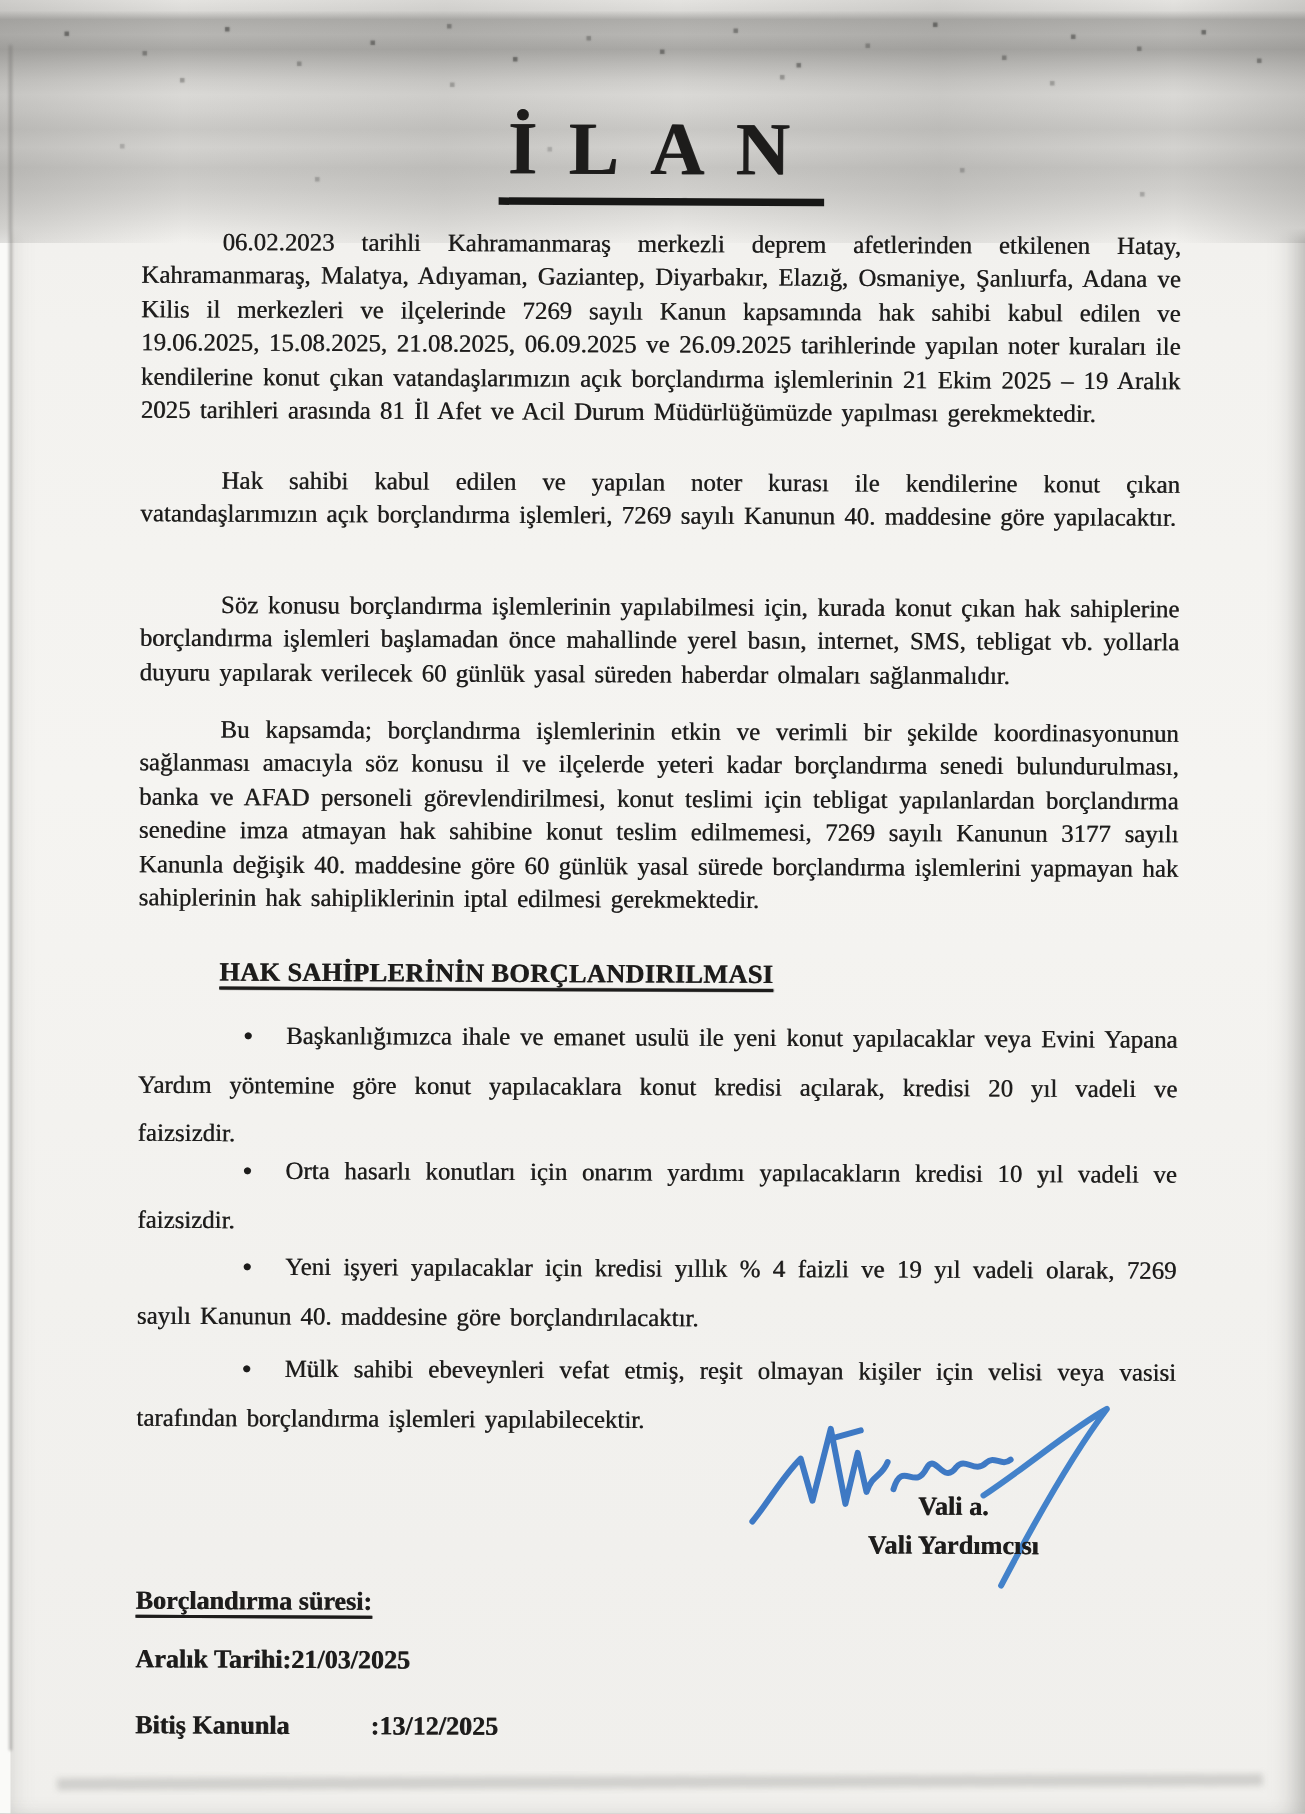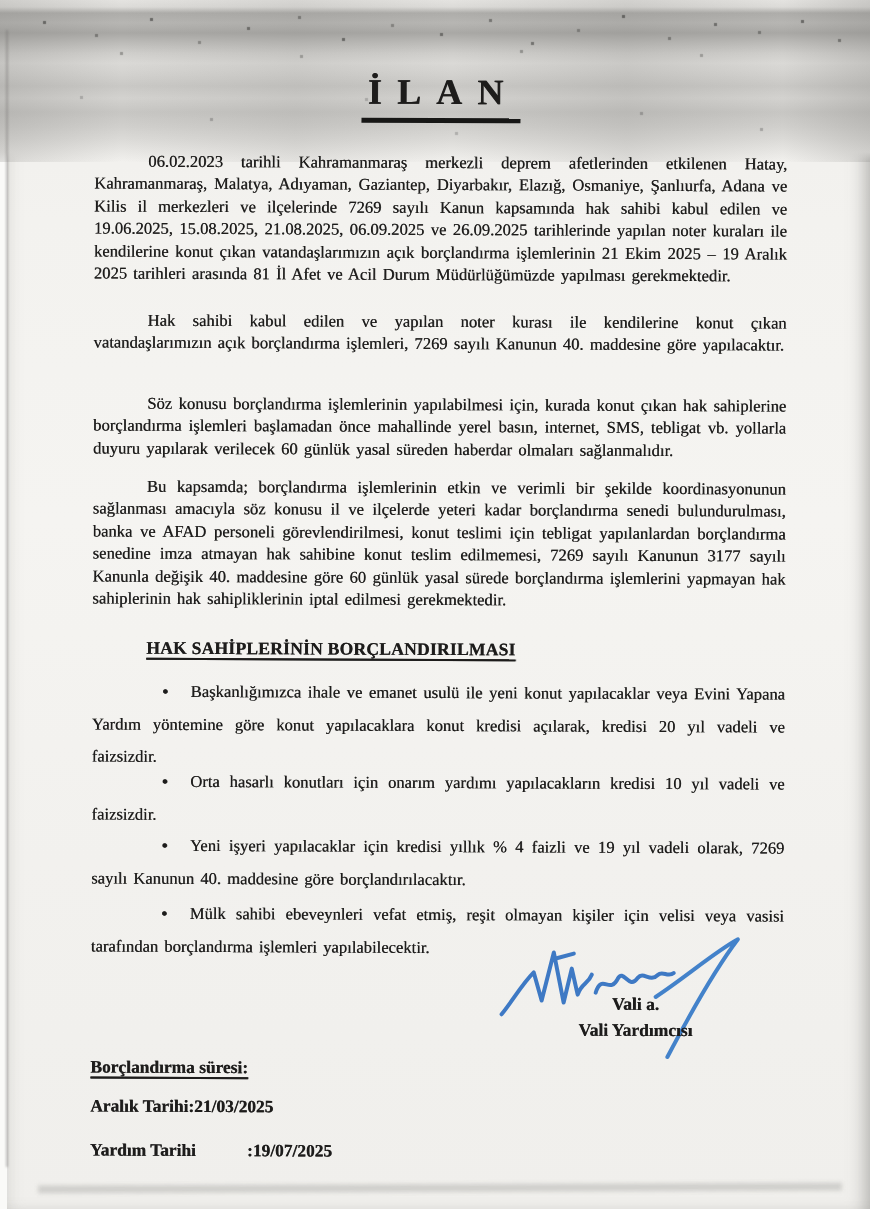--- a/index.html
+++ b/index.html
@@ -33,21 +33,21 @@
       210px 118px 1px 0 rgba(60,60,58,.3), 455px 132px 1px 0 rgba(60,60,58,.25),
       640px 112px 1px 0 rgba(60,60,58,.3), 80px 96px 1px 0 rgba(60,60,58,.25),
       760px 128px 1px 0 rgba(60,60,58,.3), 365px 98px 1px 0 rgba(60,60,58,.25);
   }
   .edge-line{position:absolute;left:6px;top:30px;bottom:42px;width:2px;background:rgba(112,111,108,.45);filter:blur(1px);pointer-events:none;}
   .bottom-streak{position:absolute;left:38px;right:28px;top:1184px;height:8px;background:rgba(140,139,136,.32);filter:blur(2px);transform:rotate(-.2deg);pointer-events:none;}
   .content{position:absolute;inset:0;transform:rotate(.25deg);transform-origin:50% 0;}
   .sec{position:absolute;left:95px;right:82px;}
   .title-wrap{top:74px;text-align:center;}
   .title-text{
-    display:inline-block;font-size:36px;line-height:1;font-weight:bold;
+    display:inline-block;font-size:50px;line-height:1;font-weight:bold;
     letter-spacing:.42em;padding:0 2px 8px 6px;border-bottom:5px solid #171716;
     text-shadow:.5px 0 0 rgba(20,20,20,.85);
   }
   .para{
     font-size:16.6px;line-height:22.4px;text-align:justify;text-indent:54px;margin:0;
     text-shadow:.35px 0 0 rgba(25,25,24,.8);word-spacing:2px;
   }
   .p1{top:152px;} .p2{top:311px;} .p3{top:394px;} .p4{top:477px;}
   .heading{
     top:639px;font-size:17.6px;font-weight:bold;margin-left:54px;
@@ -112,17 +112,17 @@
       </div>
     </div>
 
     <div class="sec footer-heading">Borçlandırma süresi:</div>
 
     <div class="sec date-line start-line">
       <span>Aralık Tarihi:</span><span>21/03/2025</span>
     </div>
 
     <div class="sec date-line end-line">
-      <span class="end-label">Yardım Tarihi</span><span>:</span><span>19/07/2025</span>
+      <span class="end-label">Bitiş Kanunla</span><span>:</span><span>13/12/2025</span>
     </div>
 
   </div>
 </div>
 
 </body></html>

